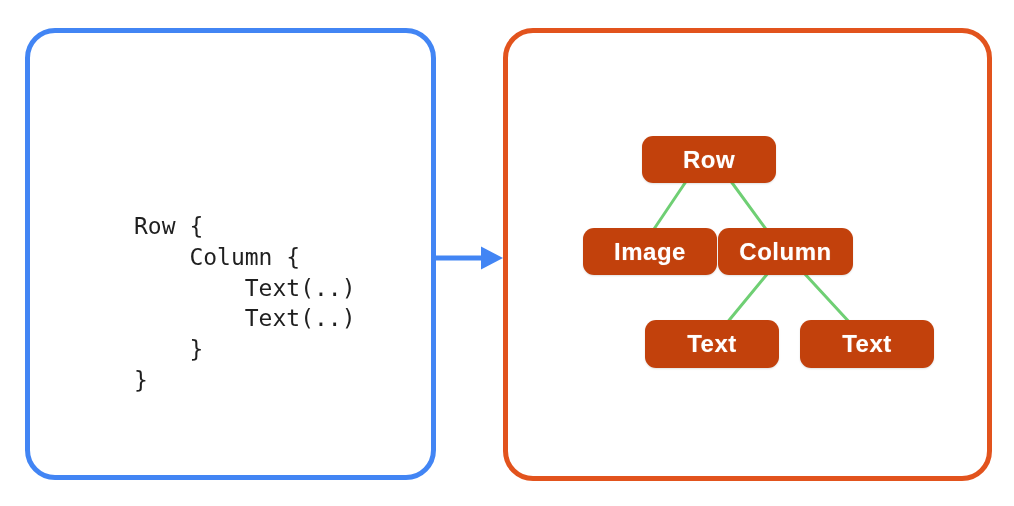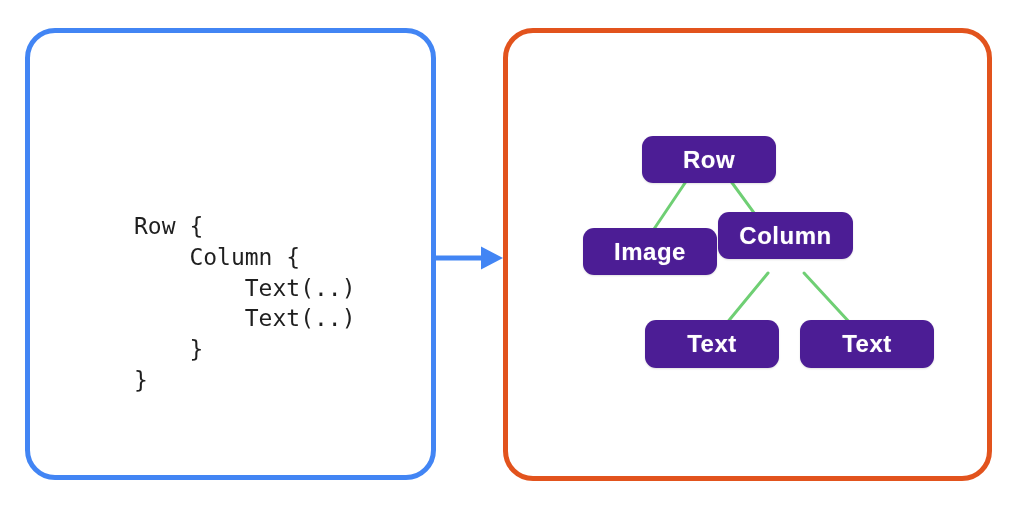--- a/index.html
+++ b/index.html
@@ -72,35 +72,35 @@
     stroke-width: 5;
   }
   .arrow-head {
     fill: #4285F4;
   }
 
   
   .node {
     position: absolute;
     box-sizing: border-box;
-    background: #4c1d95;
+    background: #c2410c;
     border-radius: 11px;
     color: #ffffff;
     font-size: 24px;
     font-weight: 600;
     letter-spacing: 0.5px;
     display: flex;
     align-items: center;
     justify-content: center;
     box-shadow: 0 1px 2px rgba(0,0,0,0.12);
     text-shadow: 0 0 1px rgba(255,255,255,0.4);
   }
   .node-row    { left: 642px; top: 136px; width: 134px; height: 47px; }
   .node-image  { left: 575px; top: 228px; width: 134px; height: 47px; margin-left: 8px; }
-  .node-column { left: 718px; top: 212px; width: 135px; height: 47px; }
+  .node-column { left: 718px; top: 228px; width: 135px; height: 47px; }
   .node-text1  { left: 645px; top: 320px; width: 134px; height: 48px; }
   .node-text2  { left: 800px; top: 320px; width: 134px; height: 48px; }
 </style>
 </head>
 <body>
 
 <div class="stage">
 
   <div class="panel left">
     <pre class="code"><span>Row {</span><span>    Column {</span><span>        Text(..)</span><span>        Text(..)</span><span>    }</span><span>}</span></pre>

